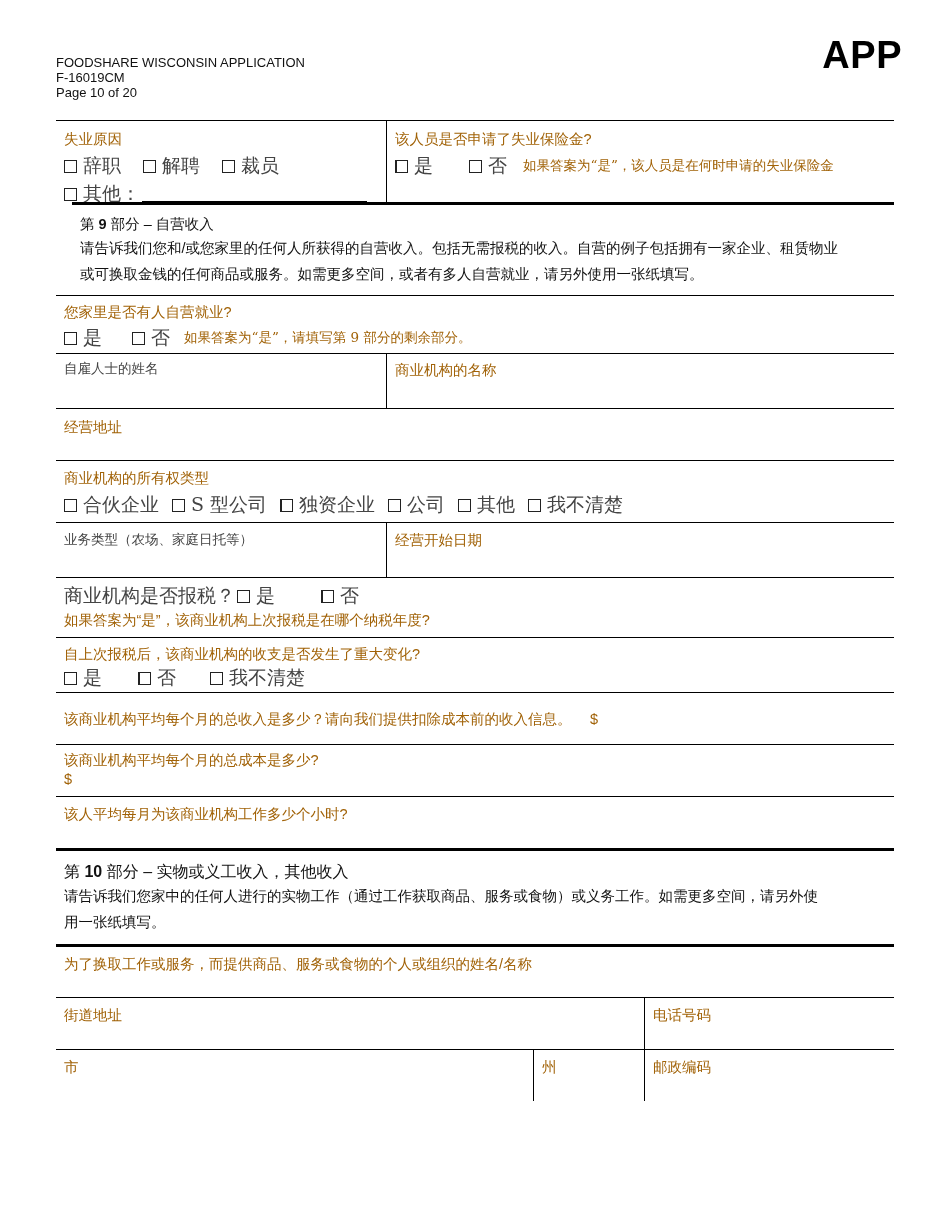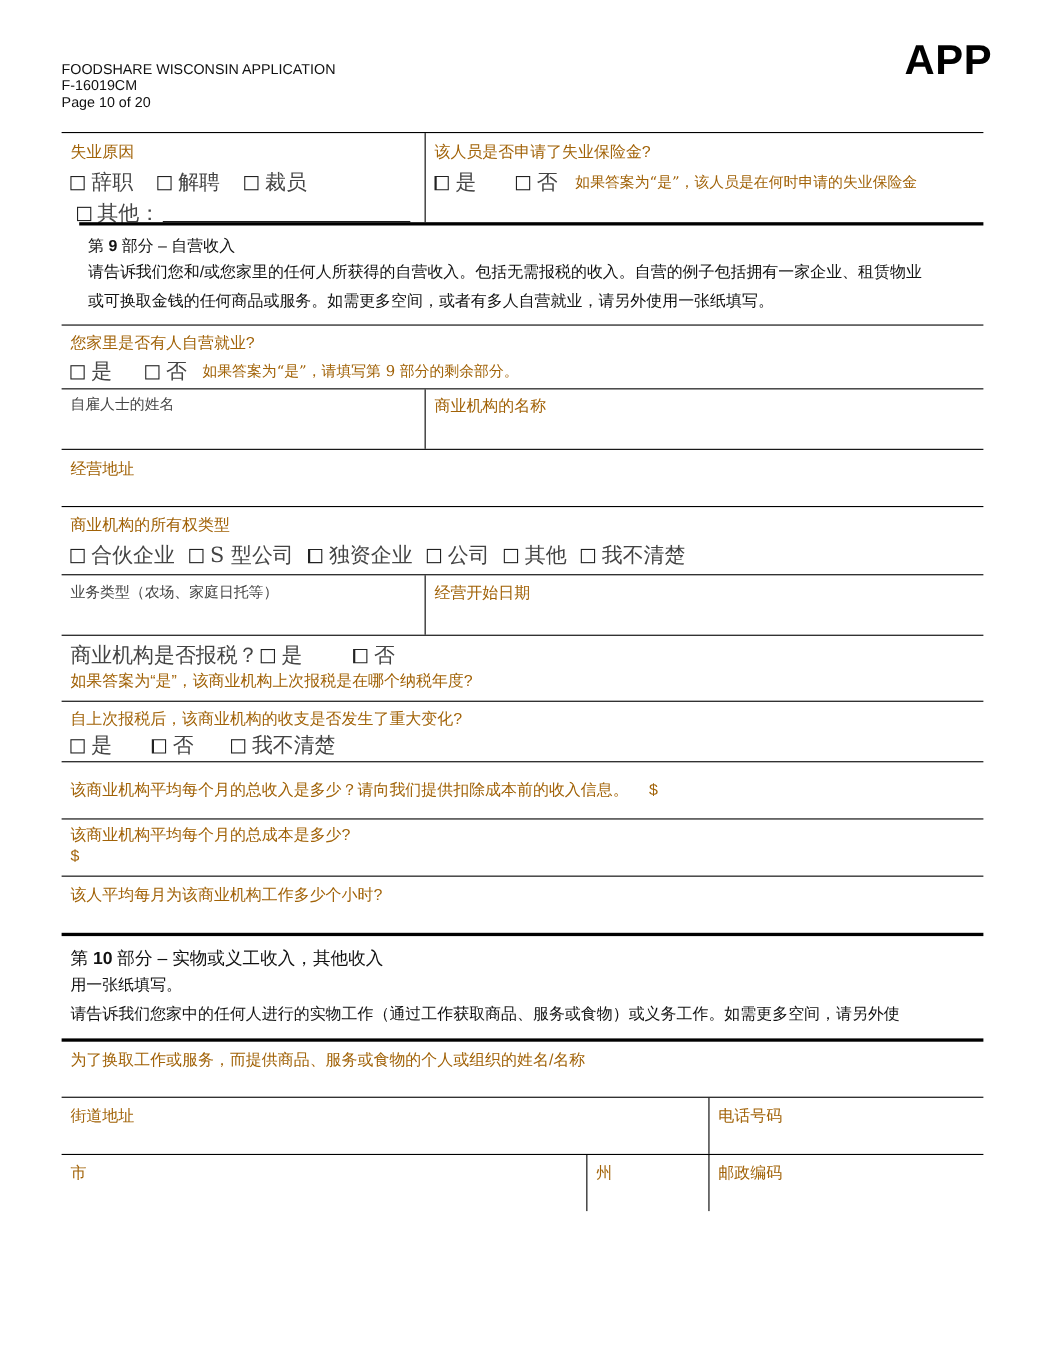--- a/index.html
+++ b/index.html
@@ -51,21 +51,21 @@
           </span>
         <span class="opt" style="margin-right:22px;">
             <span class="cb"></span>
             <span class="lbl">解聘</span>
           </span>
         <span class="opt">
             <span class="cb"></span>
             <span class="lbl">裁员</span>
           </span>
       </div>
-      <div class="opts" style="margin-top:2px;justify-content:center;">
+      <div class="opts" style="margin-top:2px;">
         <span class="cb"></span>
           <span class="lbl">其他：</span>
           <span class="blank"></span>
       </div>
     </div>
     <div class="cell divl" style="left:330px; right:0; padding-top:7px;">
       <div class="q">该人员是否申请了失业保险金?</div>
       <div class="opts" style="margin-top:3px;">
         <span class="opt" style="margin-right:36px;">
             <span class="cb heavy"></span>
@@ -217,22 +217,22 @@
   <div class="row" style="height:52px;">
     <div class="cell" style="left:0; right:0; padding-top:6px;">
       <div class="q">该人平均每月为该商业机构工作多少个小时?</div>
     </div>
   </div>
 
   <div class="row thick" style="height:96px;">
     <div class="cell" style="left:0; right:0; padding-top:10px;">
       <div class="sec-title big"><span>第</span> <b>10</b> <span>部分 – 实物或义工收入，其他收入</span></div>
       <div class="para">
+        <div>请告诉我们您家中的任何人进行的实物工作（通过工作获取商品、服务或食物）或义务工作。如需更多空间，请另外使</div>
         <div>用一张纸填写。</div>
-        <div>请告诉我们您家中的任何人进行的实物工作（通过工作获取商品、服务或食物）或义务工作。如需更多空间，请另外使</div>
       </div>
     </div>
   </div>
 
   <div class="row thick" style="height:53px;">
     <div class="cell" style="left:0; right:0; padding-top:6px;">
       <div class="q">为了换取工作或服务，而提供商品、服务或食物的个人或组织的姓名/名称</div>
     </div>
   </div>
 

